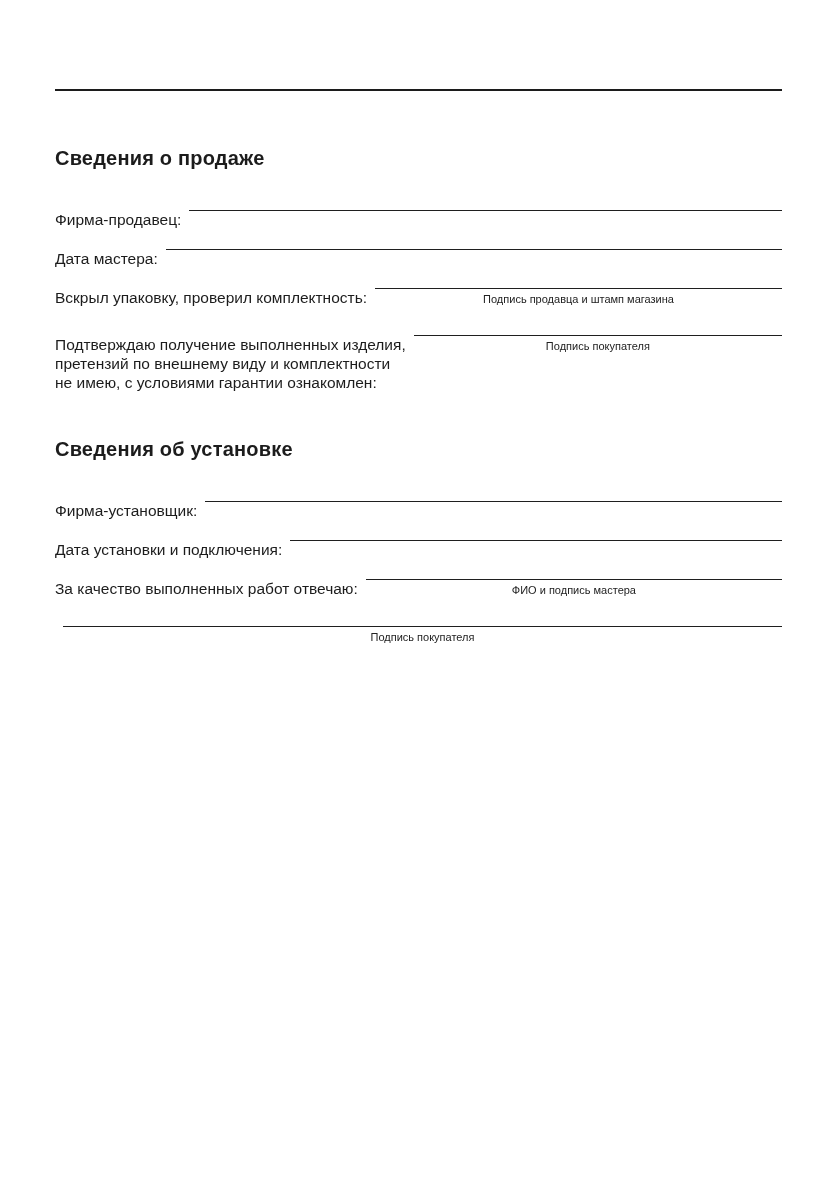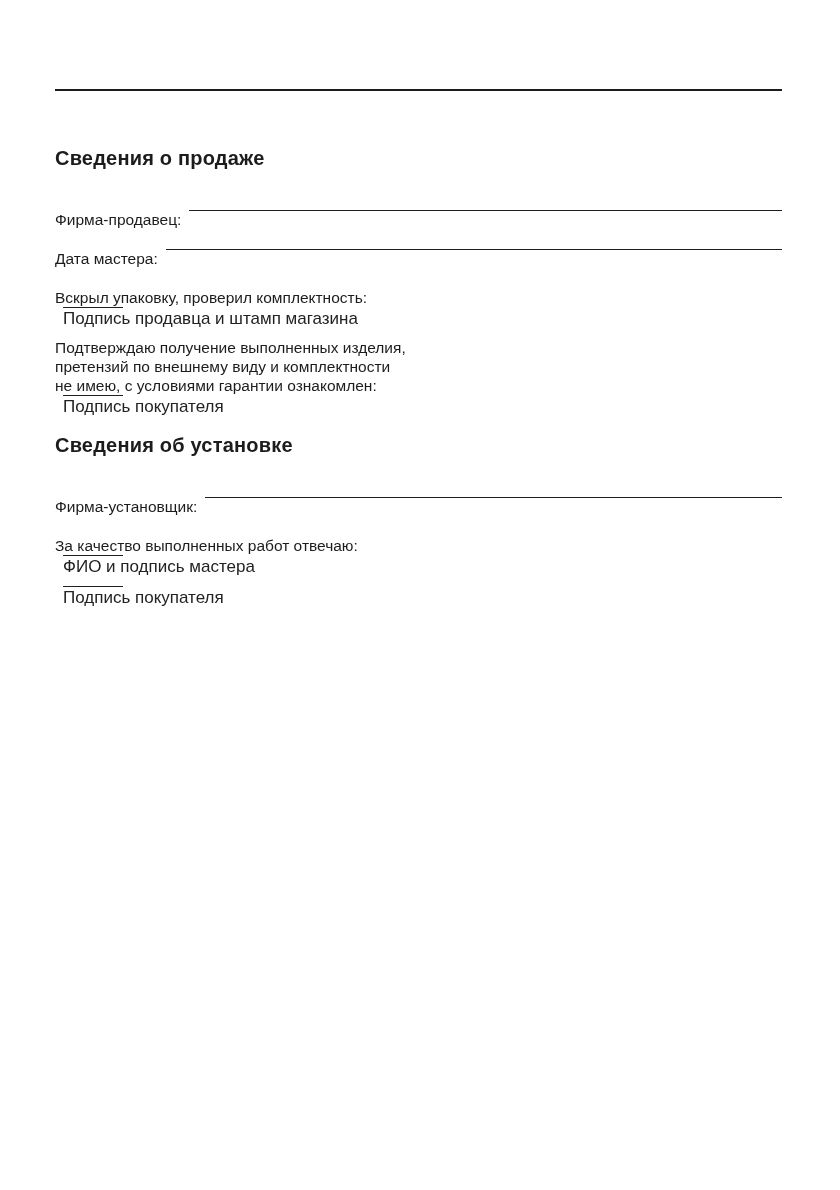--- a/index.html
+++ b/index.html
@@ -28,32 +28,31 @@
   .section-title {
     font-size: 20px;
     font-weight: bold;
     letter-spacing: 0.2px;
     margin: 0 0 40px 0;
   }
   .section-title.first {
     margin-top: 56px;
   }
   .section-title.second {
-    margin-top: 36px;
+    margin-top: 46px;
   }
   .field {
     display: flex;
     align-items: flex-start;
     font-size: 15.5px;
     line-height: 19px;
     margin-bottom: 20px;
   }
   .field.has-caption {
     margin-bottom: 28px;
-    flex-direction: column;
   }
   .field-label {
     white-space: nowrap;
   }
   .field-label.multiline {
     white-space: pre-line;
     max-width: 354px;
   }
   .field-line {
     flex: 1;
@@ -62,21 +61,21 @@
     border-bottom: 1.6px solid #1f1f1f;
     position: relative;
     min-width: 60px;
   }
   .field-caption {
     position: absolute;
     top: 4px;
     left: 0;
     width: 100%;
     text-align: center;
-    font-size: 17px;
+    font-size: 11px;
     line-height: 15px;
     color: #222222;
     white-space: nowrap;
   }
 </style>
 </head>
 <body>
 
 <div class="page">
   <div class="content">
@@ -115,20 +114,24 @@
     </section>
 
     <section>
       <h1 class="section-title second">Сведения об установке</h1>
 
       <div class="field">
         <span class="field-label">Фирма-установщик:</span>
         <span class="field-line"></span>
       </div>
 
+      <div class="field">
+        <span class="field-label">Дата установки и подключения:</span>
+        <span class="field-line"></span>
+      </div>
 
       <div class="field has-caption">
         <span class="field-label">За качество выполненных работ отвечаю:</span>
         <span class="field-line">
           <span class="field-caption">ФИО и подпись мастера</span>
         </span>
       </div>
 
       <div class="field has-caption">
         <span class="field-line">

